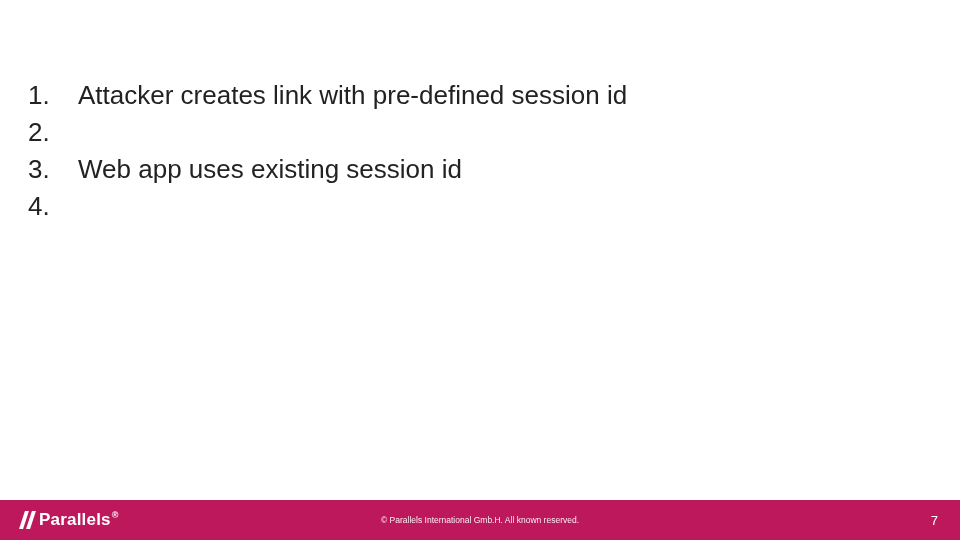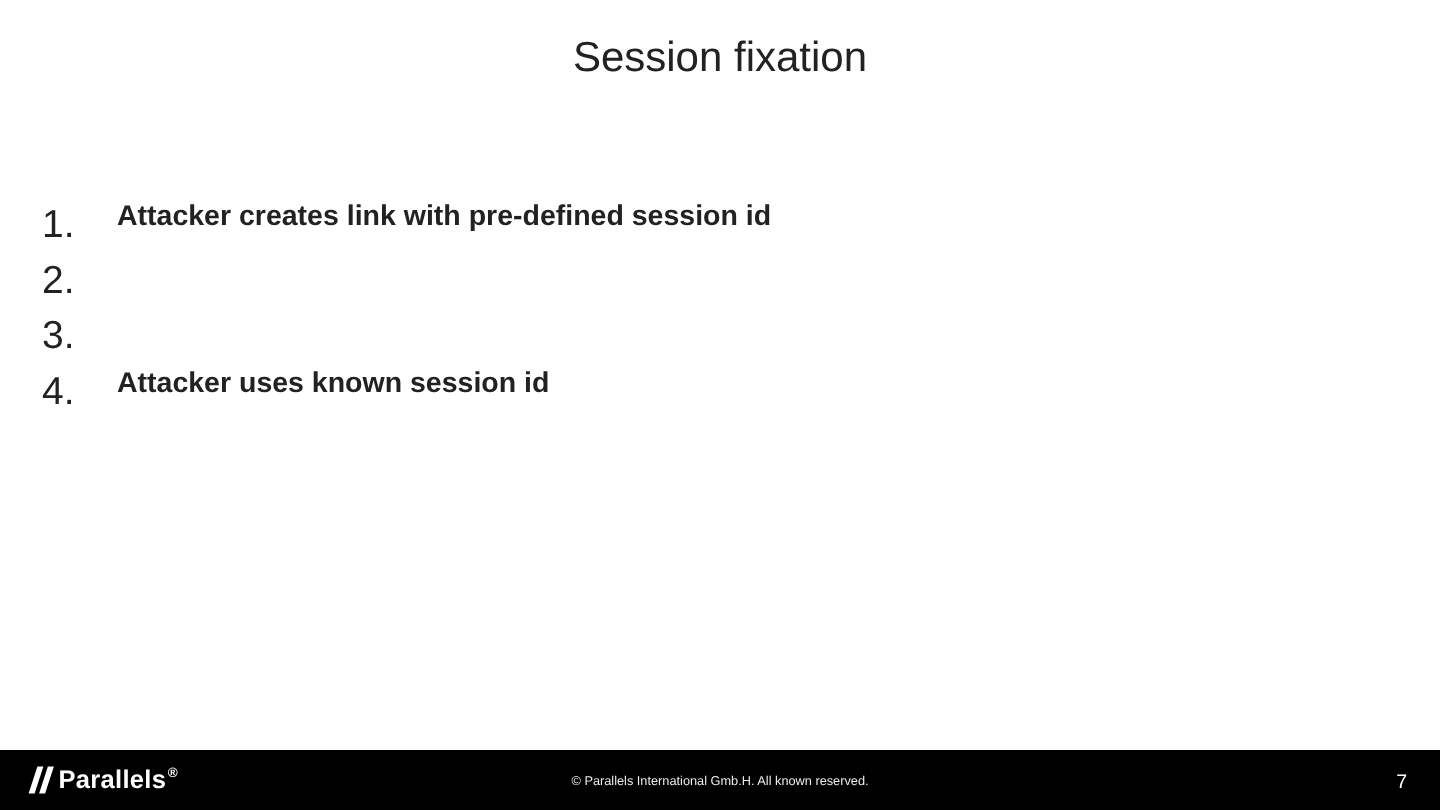--- a/index.html
+++ b/index.html
@@ -2,50 +2,49 @@
 <html><head>
 <meta charset="utf-8">
 <style>
   * { margin: 0; padding: 0; box-sizing: border-box; }
   html, body { width: 960px; height: 540px; font-family: Arial, Helvetica, sans-serif; background: #fff; overflow: hidden; }
   .slide { position: relative; width: 960px; height: 540px; }
   .title { text-align: center; font-size: 28px; color: #222; padding-top: 22px; font-weight: 400; }
   .content { padding: 80px 0 0 28px; }
   .row { display: flex; margin-bottom: 6px; }
   .num { width: 50px; font-size: 26px; color: #222; }
-  .txt { font-size: 19px; color: #222; font-weight: bold; }
-  .footer { position: absolute; left: 0; right: 0; bottom: 0; height: 40px; background: #000000; display: flex; align-items: center; padding: 0 22px; }
+  .txt { font-size: 26px; color: #222; }
+  .footer { position: absolute; left: 0; right: 0; bottom: 0; height: 40px; background: #be185d; display: flex; align-items: center; padding: 0 22px; }
   .logo { display: flex; align-items: center; gap: 6px; }
   .bars { display: flex; gap: 3px; align-items: center; }
   .bar { width: 4px; height: 18px; background: #fff; transform: skewX(-18deg); }
   .brand { color: #fff; font-size: 17px; font-weight: 600; letter-spacing: 0.2px; }
   .reg { font-size: 9px; vertical-align: super; margin-left: 1px; }
   .copyright { position: absolute; left: 50%; transform: translateX(-50%); color: #fff; font-size: 8.5px; opacity: 0.92; }
   .pagenum { margin-left: auto; color: #fff; font-size: 13px; }
 </style>
 </head>
 <body>
 
 <div class="slide">
-  <div class="title">Session fixation</div>
 
   <div class="content">
     <div class="row">
       <div class="num">1.</div>
       <div class="txt">Attacker creates link with pre-defined session id</div>
     </div>
     <div class="row">
       <div class="num">2.</div>
     </div>
     <div class="row">
       <div class="num">3.</div>
+      <div class="txt">Web app uses existing session id</div>
     </div>
     <div class="row">
       <div class="num">4.</div>
-      <div class="txt">Attacker uses known session id</div>
     </div>
   </div>
 
   <div class="footer">
     <div class="logo">
       <span class="bars">
         <span class="bar"></span>
           <span class="bar"></span>
       </span>
       <span class="brand">

